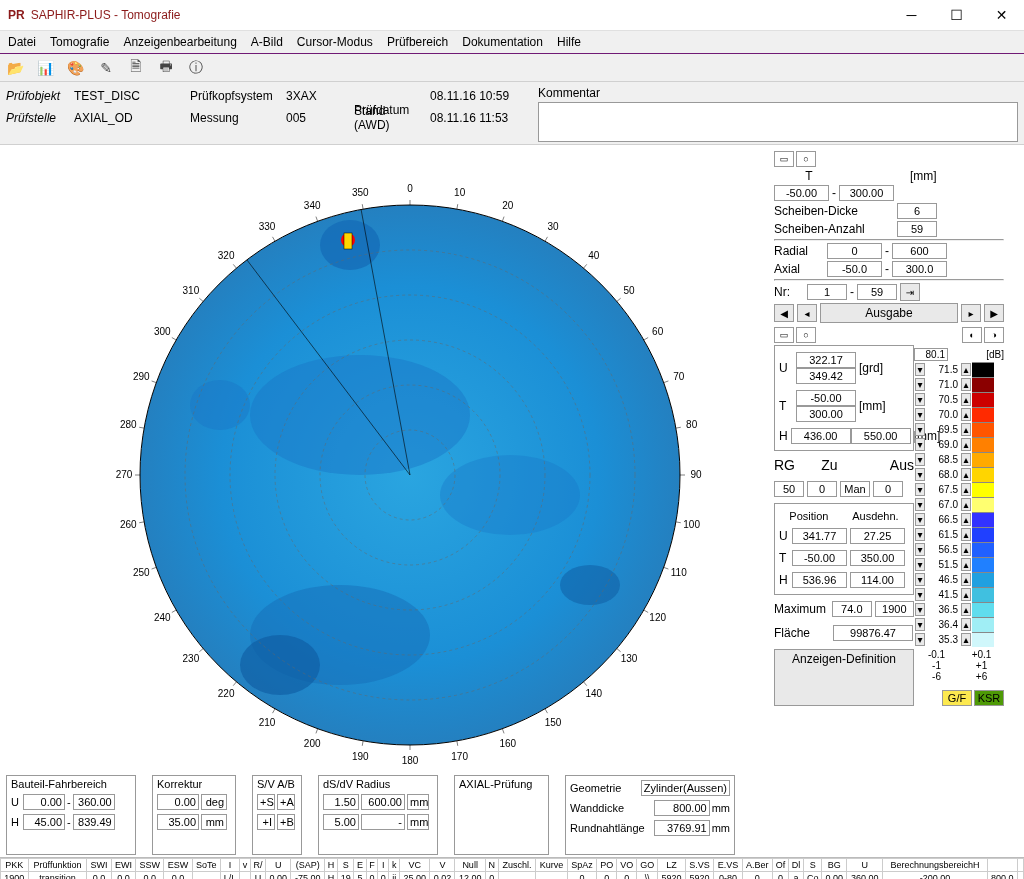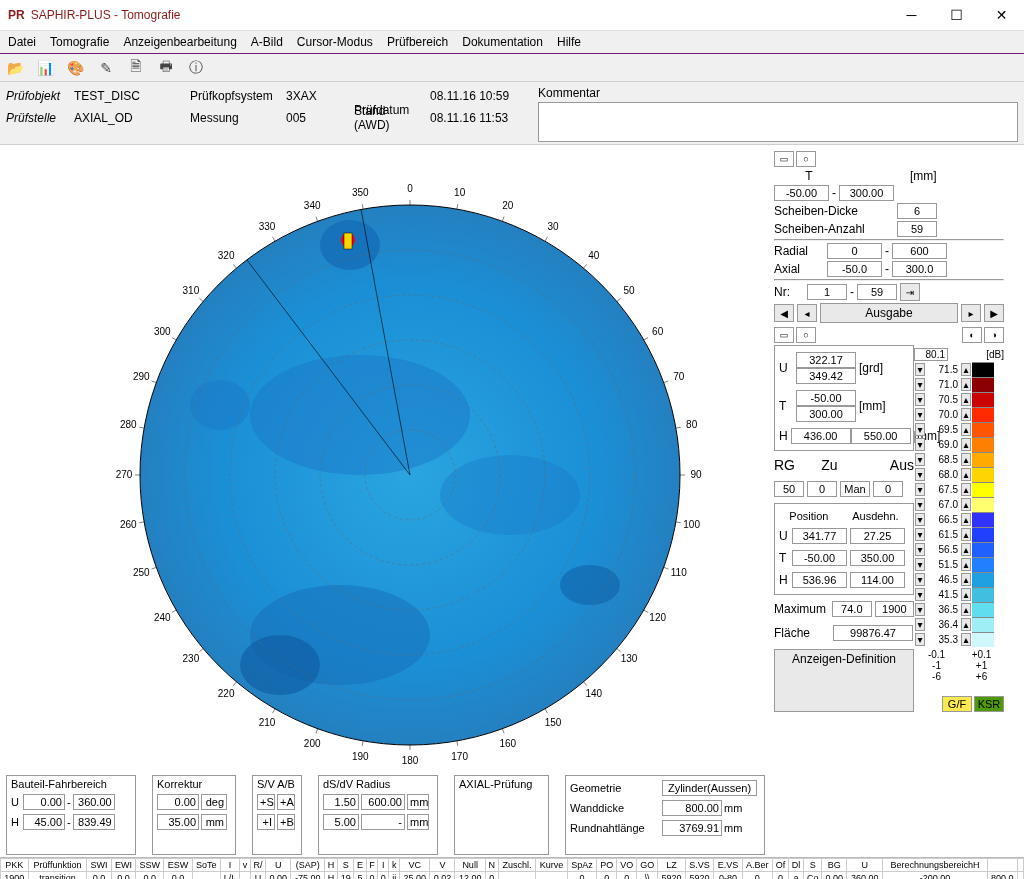--- a/index.html
+++ b/index.html
@@ -474,21 +474,21 @@
      <div class="box" style="flex:1;text-align:center;">+0.1</div>
     </div>
     <div style="display:flex;">
      <div class="box" style="flex:1;text-align:center;">-1</div>
      <div class="box" style="flex:1;text-align:center;">+1</div>
     </div>
     <div style="display:flex;">
      <div class="box" style="flex:1;text-align:center;">-6</div>
      <div class="box" style="flex:1;text-align:center;">+6</div>
     </div>
-    <div style="display:flex;margin-top:14px;justify-content:flex-end;gap:2px;">
+    <div style="display:flex;margin-top:8px;justify-content:flex-end;gap:2px;">
      <div class="gf">G/F</div>
      <div class="ksr">KSR</div>
     </div>
    </div>
   </div>
  </div>
 </div>
 
 <div class="bottom">
  <div class="bot-box" style="width:130px;">
@@ -527,21 +527,21 @@
       </div>
   <div class="r">
         <span class="c" style="width:36px;">5.00</span>
         <span class="c" style="width:44px;">-</span>
         <span class="c" style="width:22px;">mm</span>
       </div>
  </div>
  <div class="bot-box" style="width:95px;">
   <div class="top">AXIAL-Prüfung</div>
  </div>
- <div class="bot-box" style="width:200px;">
+ <div class="bot-box" style="width:170px;">
   <div class="r">
         <span style="width:90px;">Geometrie</span>
         <span class="c" style="width:95px;text-align:center;">Zylinder(Aussen)</span>
       </div>
   <div class="r">
         <span style="width:90px;">Wanddicke</span>
         <span class="c" style="width:60px;">800.00</span>
         <span>mm</span>
       </div>
   <div class="r">

